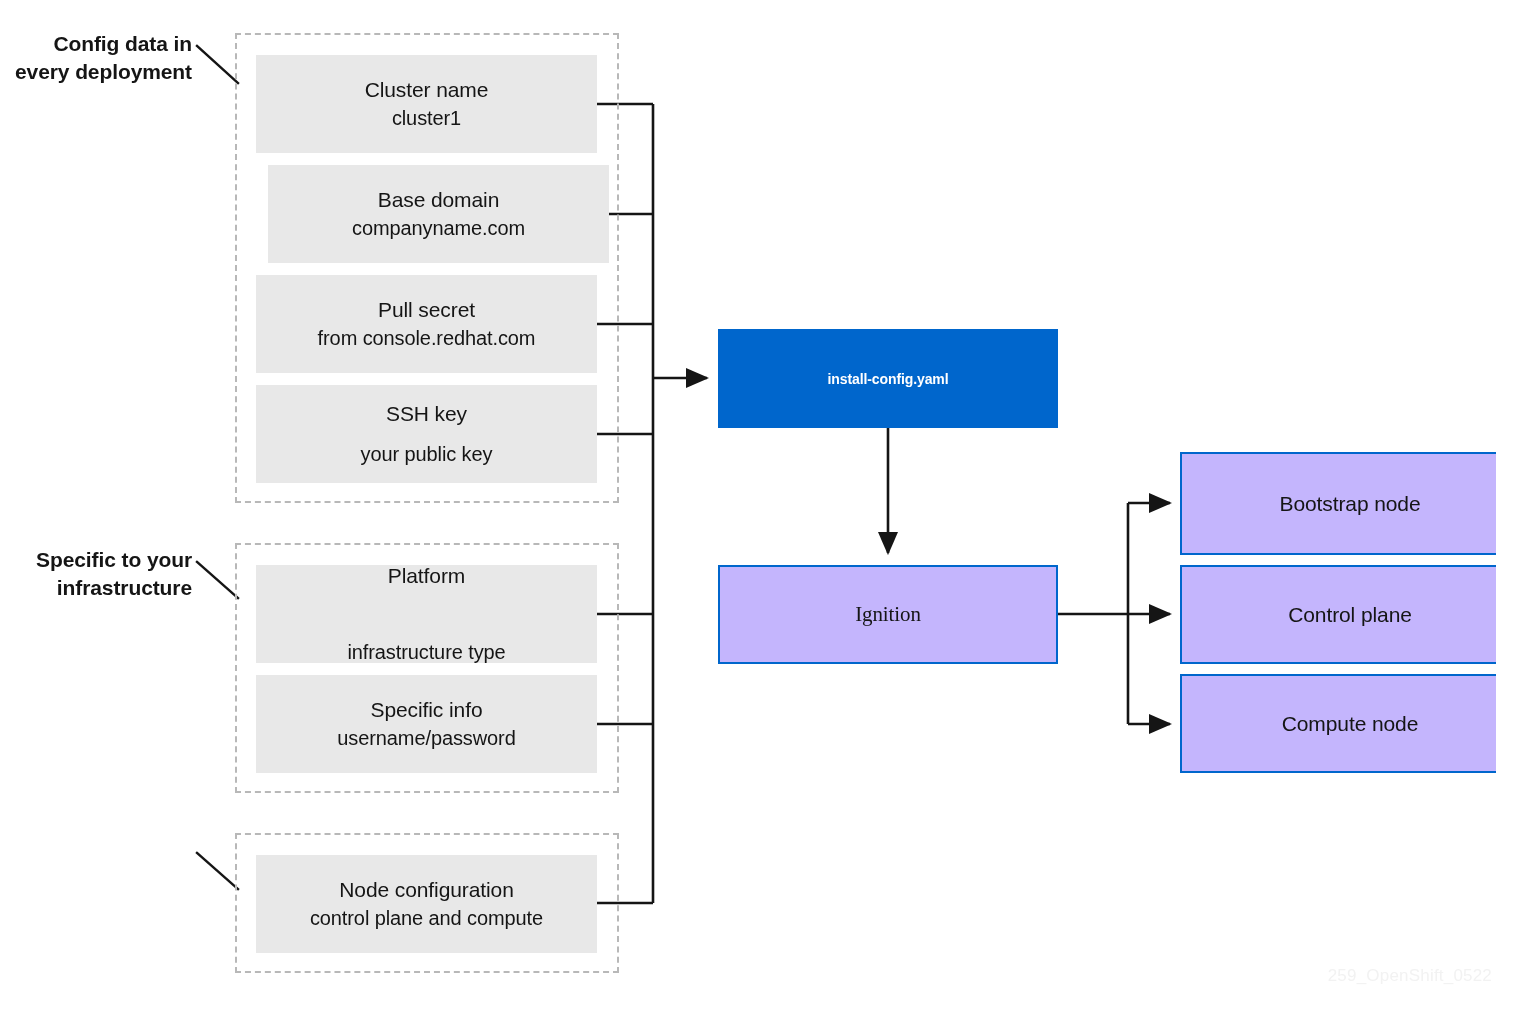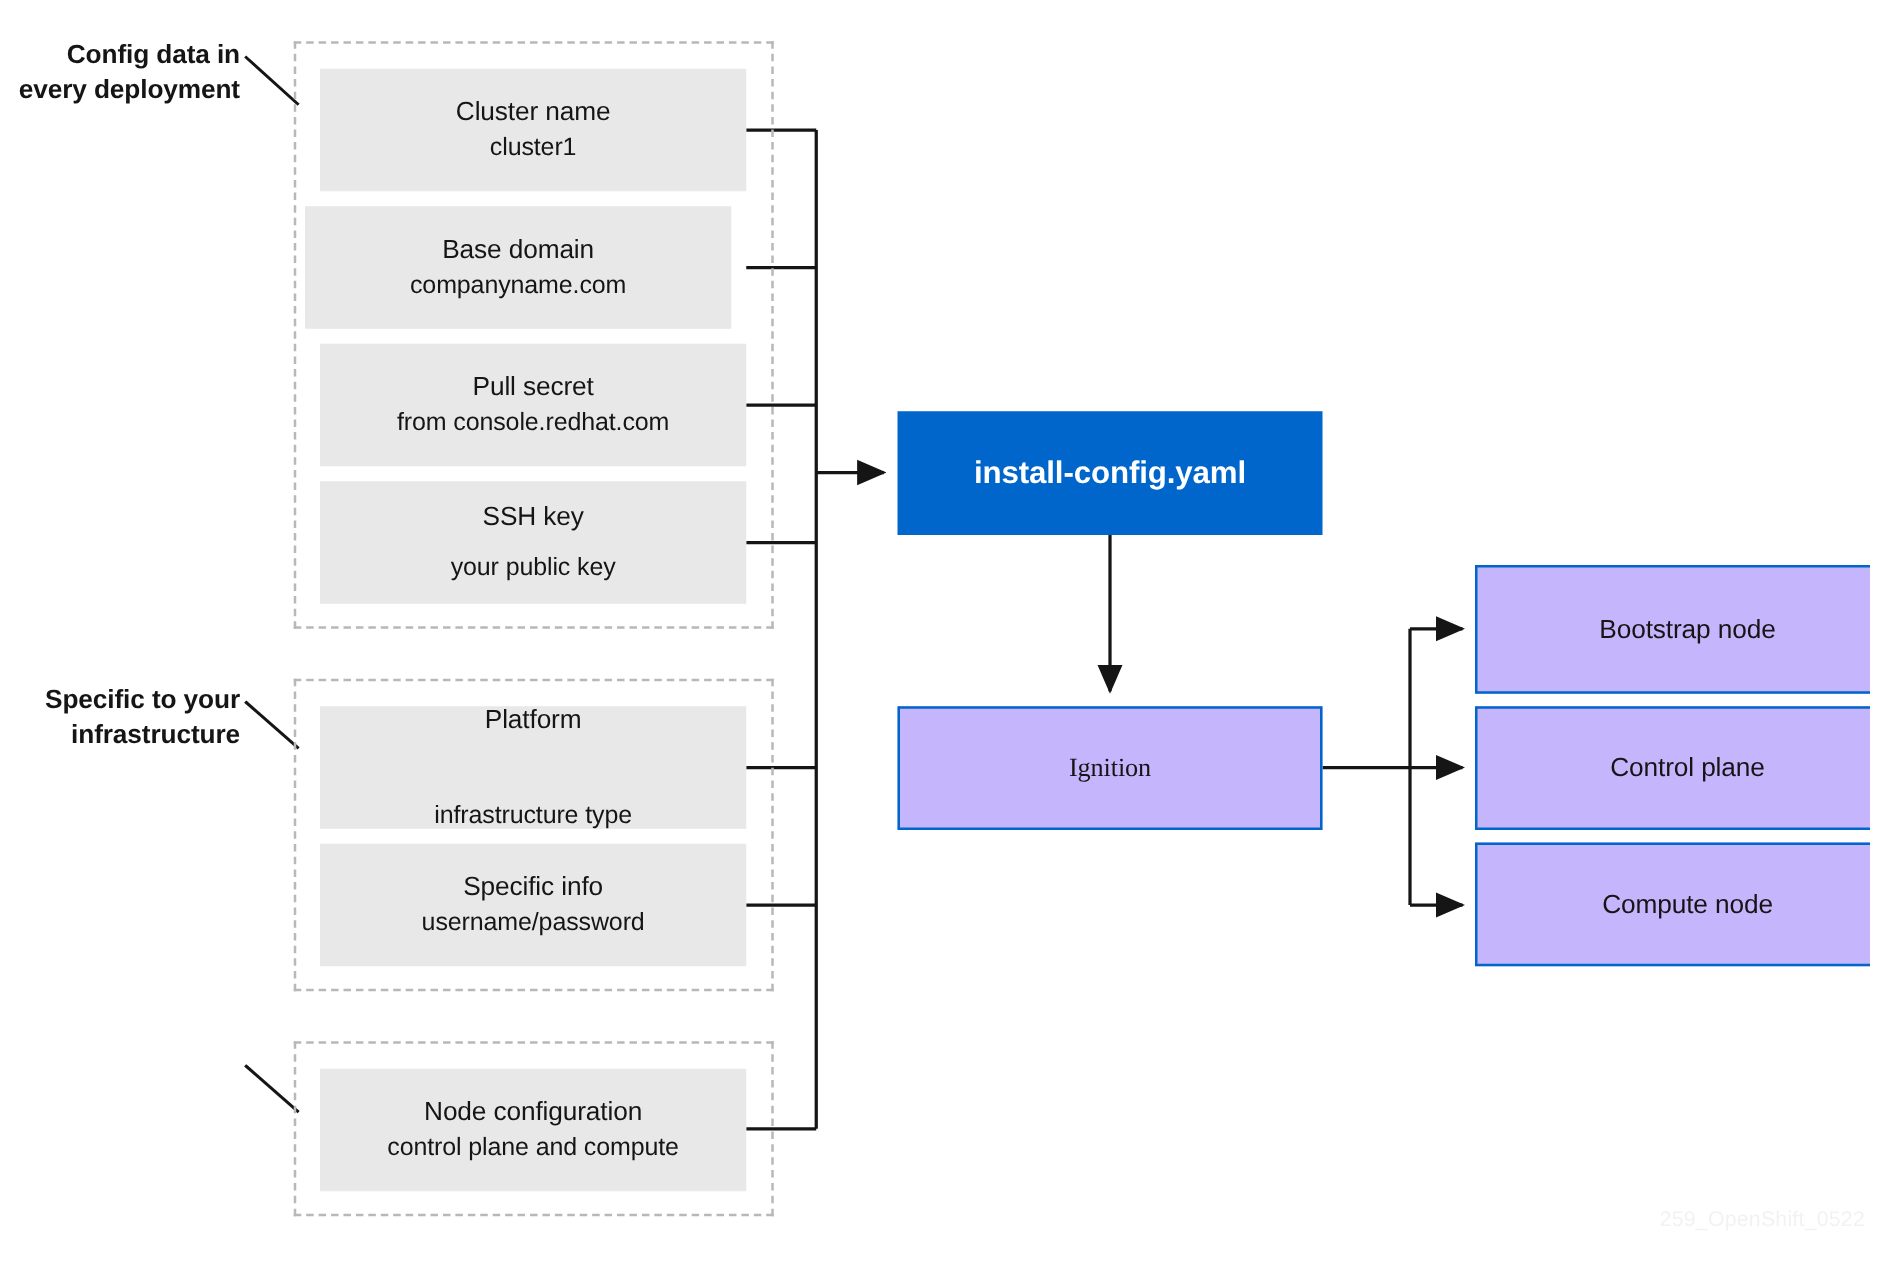--- a/index.html
+++ b/index.html
@@ -74,21 +74,21 @@
   }
   
   .node-filled {
     position: absolute;
     background: #0066cc;
     color: #ffffff;
     box-sizing: border-box;
     display: flex;
     align-items: center;
     justify-content: center;
-    font-size: 25px;
+    font-size: 14px;
     font-weight: bold;
     letter-spacing: -0.1px;
   }
   
   .node-outline {
     position: absolute;
     background: #c4b5fd;
     border: 2px solid #0066cc;
     color: #151515;
     box-sizing: border-box;
@@ -157,21 +157,21 @@
   <div class="group-box" style="left:235px; top:33px; width:384px; height:470px;"></div>
 
   <div class="group-caption" style="left:0px; top:30px; width:192px;">Config data in
 every deployment</div>
 
   <div class="config-card" style="left:256px; top:55px; width:341px; height:98px;">
     <div class="card-title">Cluster name</div>
     <div class="card-sub">cluster1</div>
   </div>
 
-  <div class="config-card" style="left:244px; top:165px; width:341px; height:98px;">
+  <div class="config-card" style="left:268px; top:165px; width:341px; height:98px;">
     <div class="card-title">Base domain</div>
     <div class="card-sub">companyname.com</div>
   </div>
 
   <div class="config-card" style="left:256px; top:275px; width:341px; height:98px;">
     <div class="card-title">Pull secret</div>
     <div class="card-sub">from console.redhat.com</div>
   </div>
 
   <div class="config-card" style="left:256px; top:385px; width:341px; height:98px;gap:12px;">

